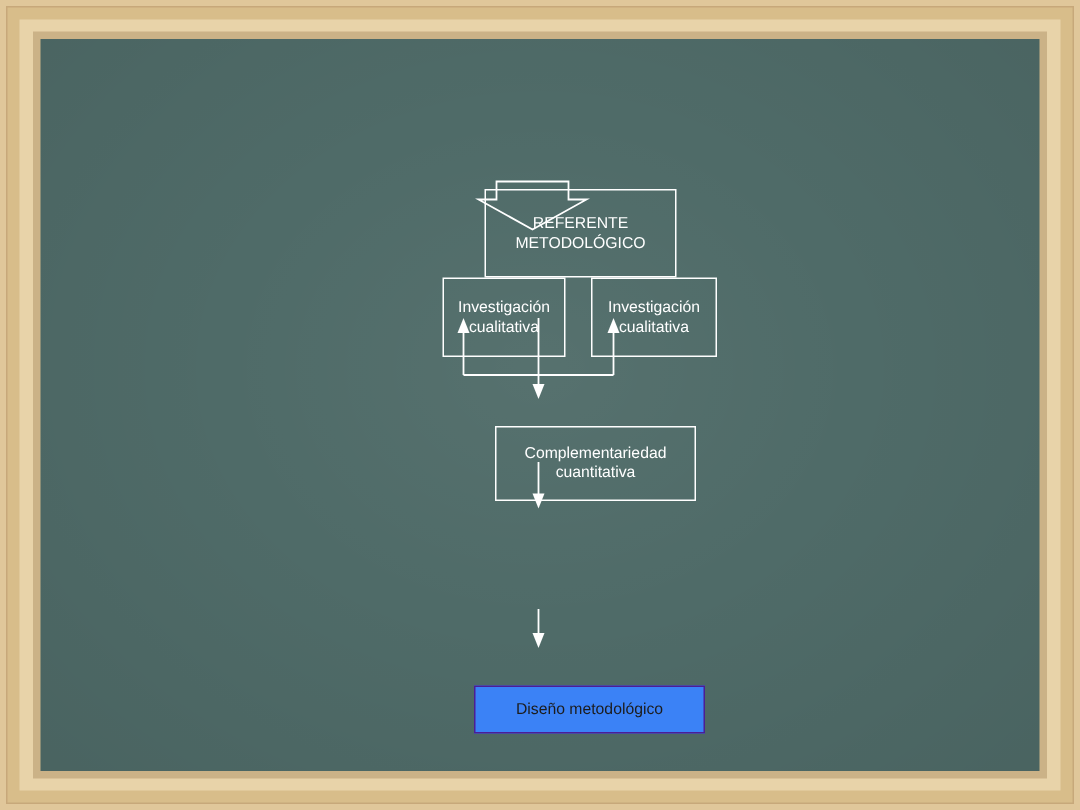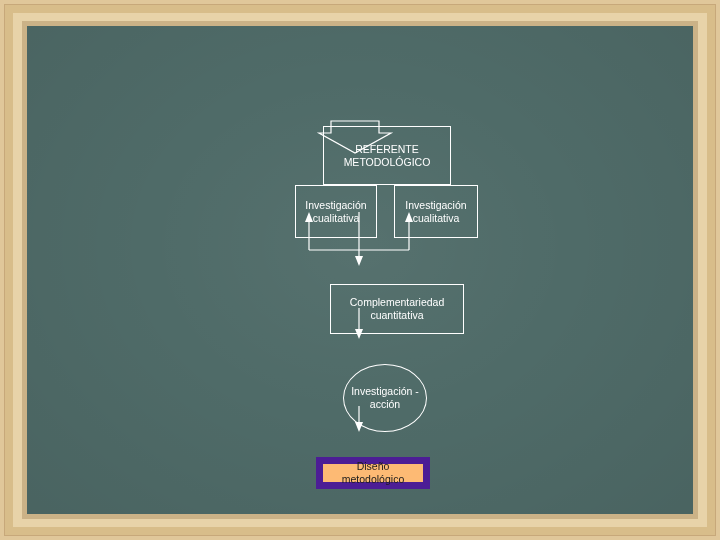--- a/index.html
+++ b/index.html
@@ -98,24 +98,24 @@
     left: 303px; top: 258px;
     width: 134px; height: 50px;
   }
   .node-circle {
     left: 316px; top: 338px;
     width: 84px; height: 68px;
     border-radius: 50%;
   }
   .node-diseno {
     left: 289px; top: 431px;
-    width: 114px; height: 32px;
-    background: #fdba74;
+    width: 154px; height: 32px;
+    background: #3b82f6;
     color: #1c1c1c;
-    border: 7px solid #4c1d95;
+    border: 1px solid #4c1d95;
   }
 
   
   .connectors {
     position: absolute;
     left: 0; top: 0;
     width: 666px; height: 488px;
     pointer-events: none;
   }
 </style>
@@ -175,25 +175,19 @@
       </div>
     </div>
 
     <div class="node node-complementariedad">
       <div>
         <span>Complementariedad</span>
         <span>cuantitativa</span>
       </div>
     </div>
 
-    <div class="node node-circle">
-      <div>
-        <span>Investigación -</span>
-        <span>acción</span>
-      </div>
-    </div>
 
     <div class="node node-diseno">
       <span>Diseño metodológico</span>
     </div>
 
   </div>
 </div>
 
 </body></html>

